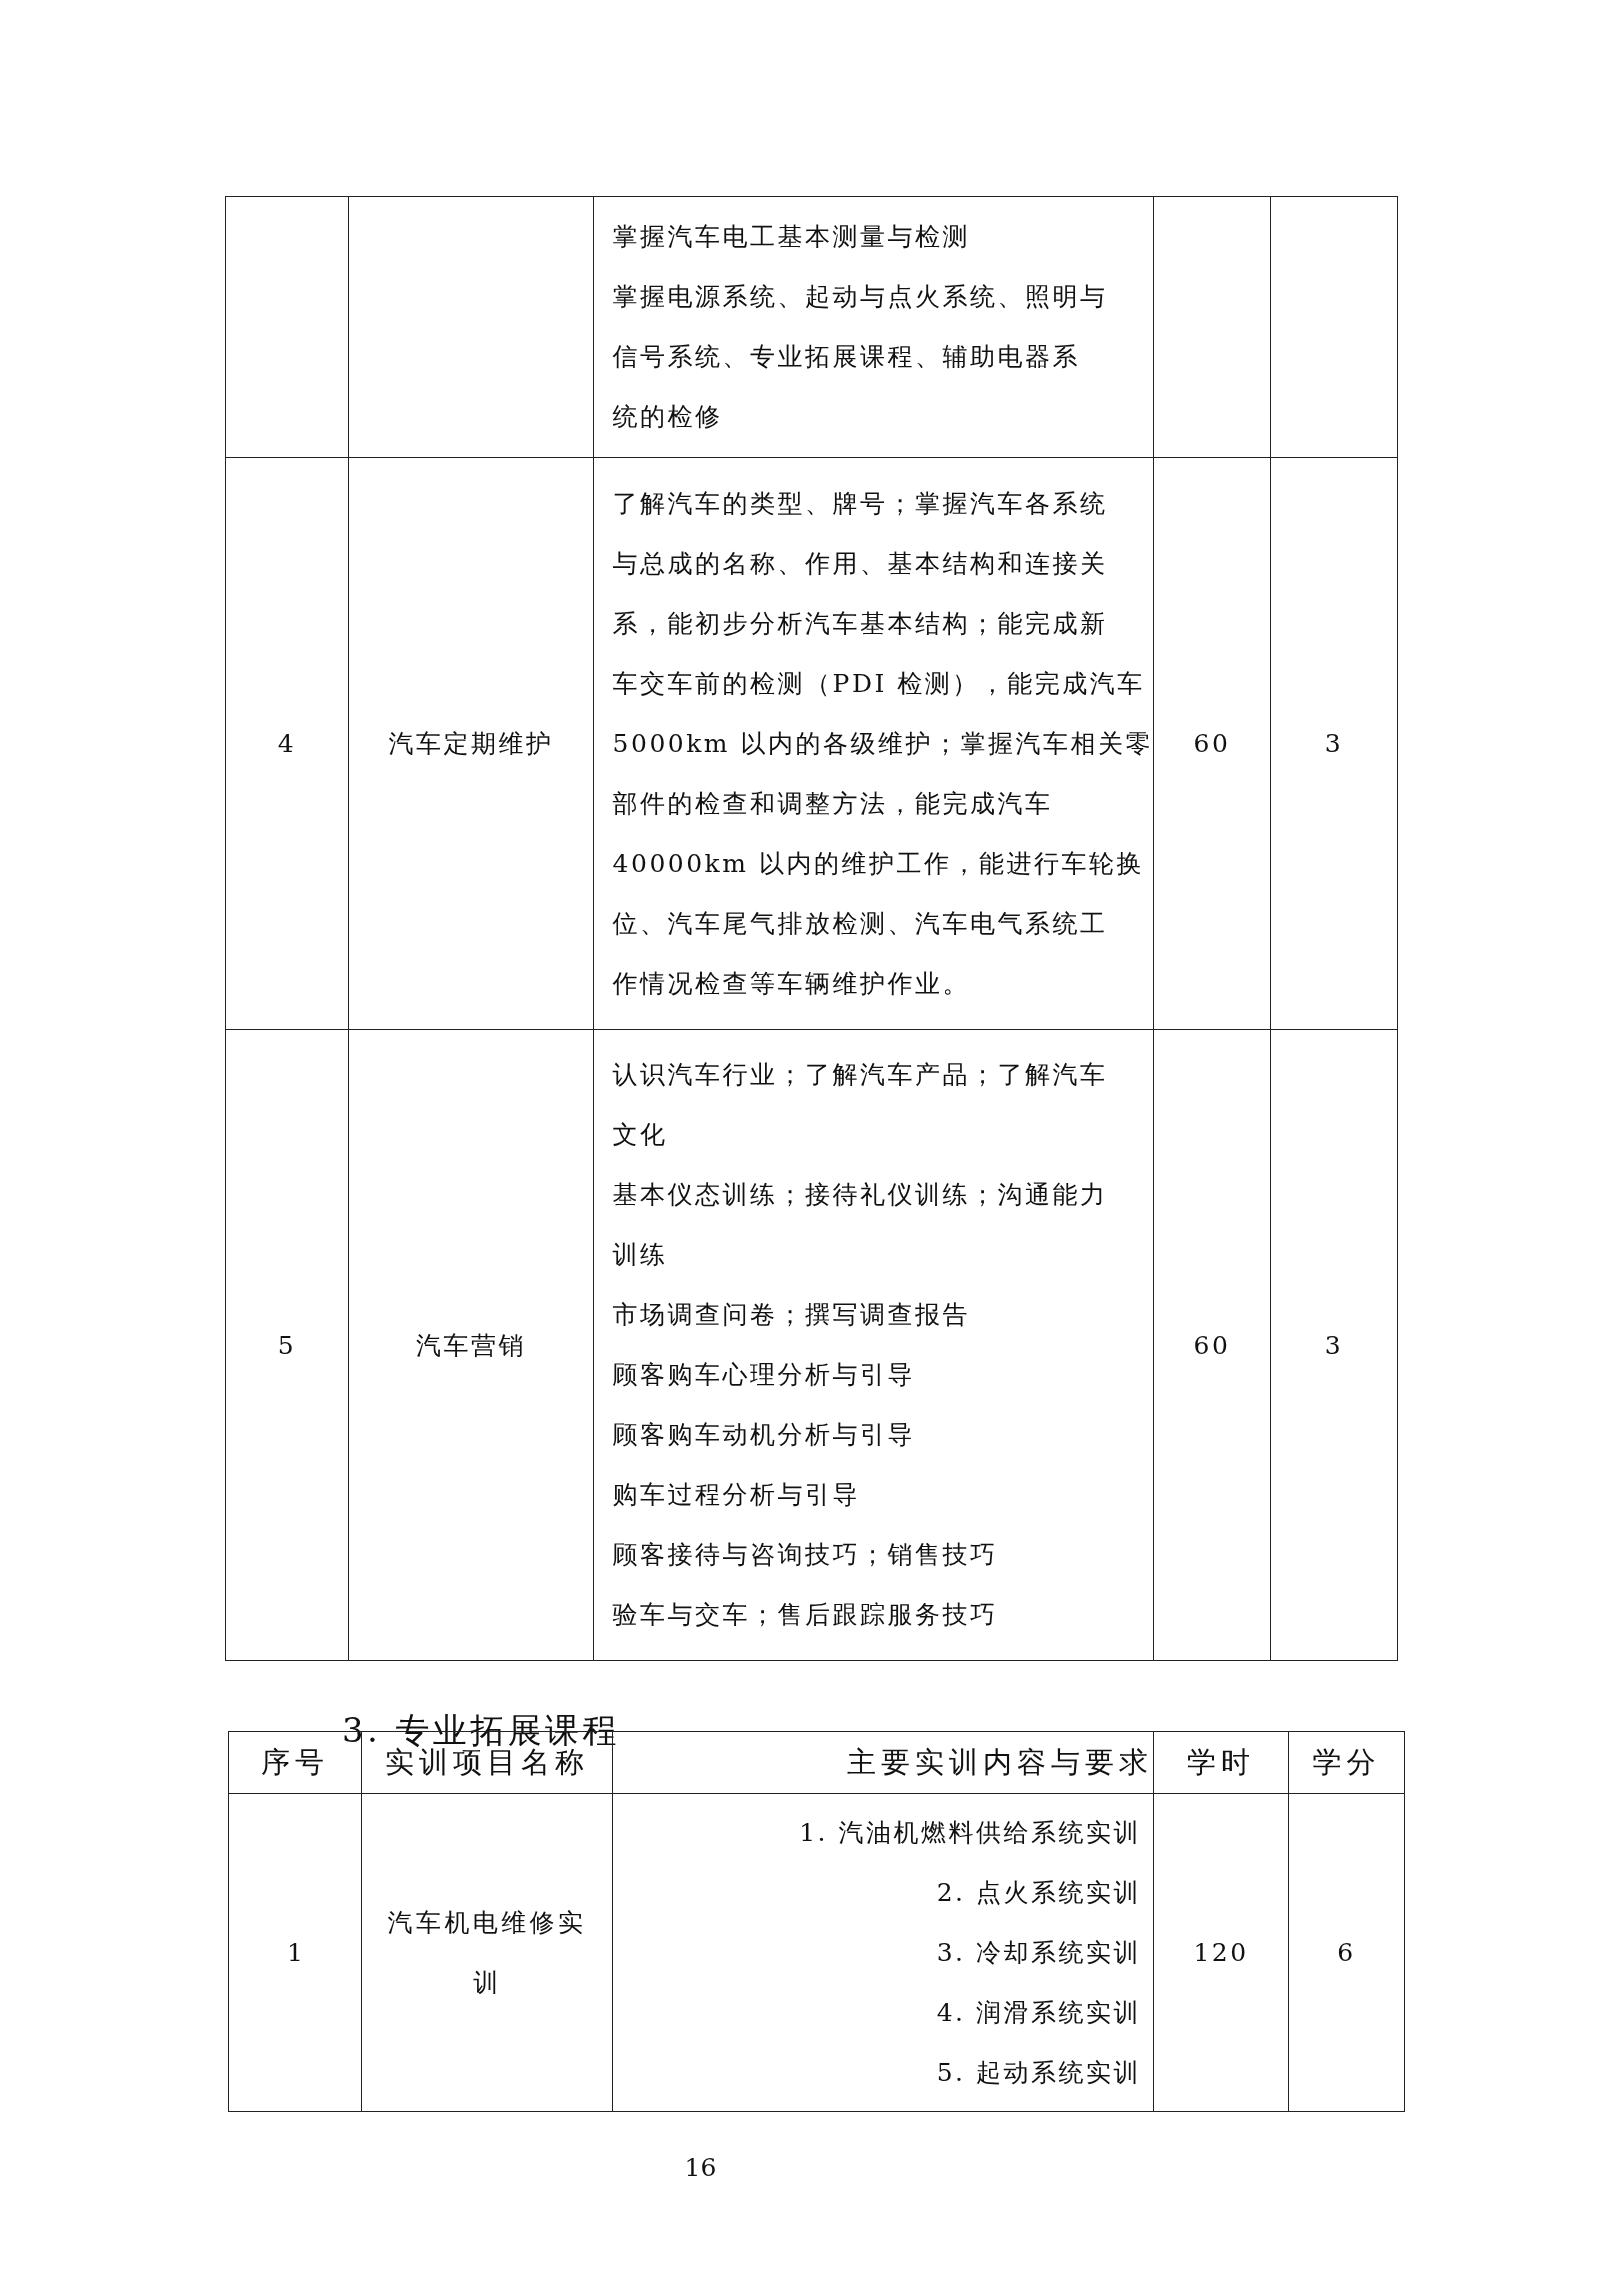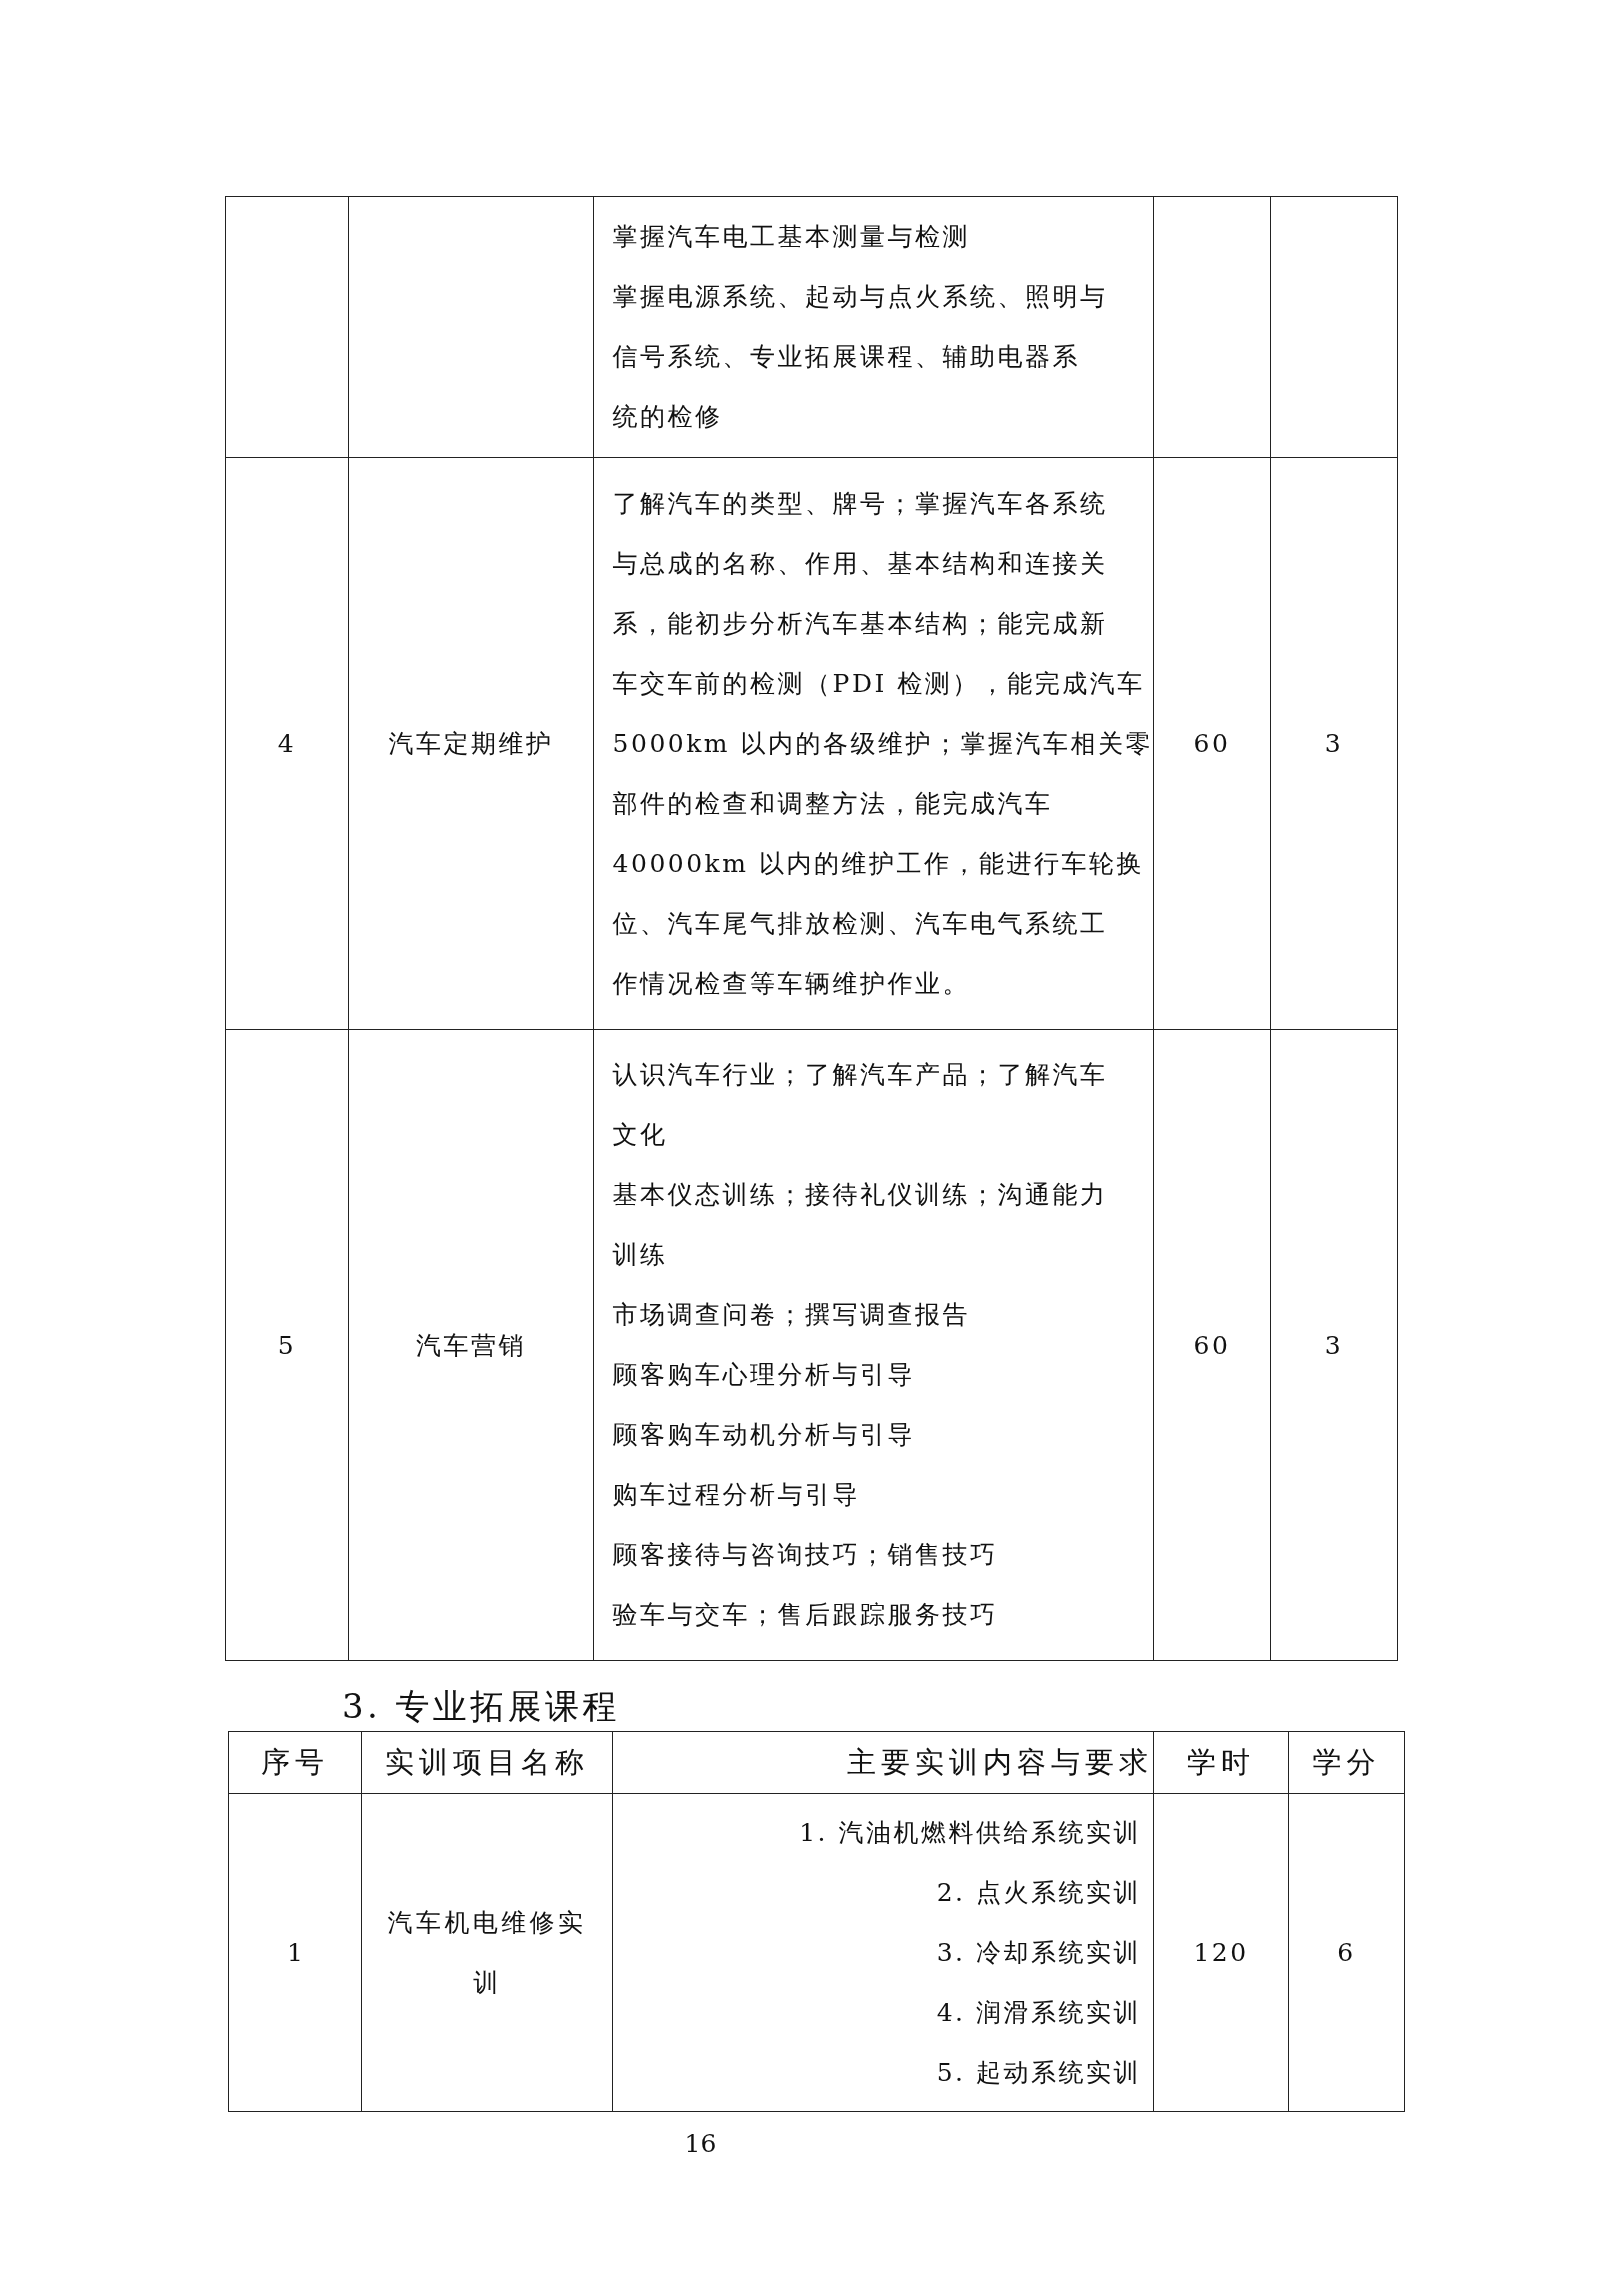--- a/index.html
+++ b/index.html
@@ -1,18 +1,18 @@
 <!DOCTYPE html>
 <html style="font-size:13.5px"><head>
 <meta charset="utf-8">
 <style>
   html, body { margin:0; padding:0; background:#ffffff; }
   body { width:1623px; height:2295px; position:relative; overflow:hidden;
          font-family:"DejaVu Serif","Liberation Serif",serif; color:#111; }
-  .abs { position:absolute; box-sizing:border-box; }
+  .abs { position:absolute; box-sizing:border-box;margin-top:24px; }
   table { border-collapse:collapse; table-layout:fixed; position:absolute; }
   td, th { border:1.7px solid #222; padding:0; vertical-align:middle; text-align:center;
            font-weight:normal; font-size:25px; box-sizing:border-box; }
   .t1 { left:225px; top:196px; width:1172px; }
   .t1 td.content { text-align:left; padding:10px 12px 10px 18.6px; vertical-align:middle; }
   .line { display:block; line-height:60px; white-space:nowrap; letter-spacing:2.5px; }
   .num { letter-spacing:2.5px; }
   .row-gray td { border-top-color:#999; }
   .heading { left:342px; top:1683px; font-size:34px; letter-spacing:3.4px; line-height:47px; white-space:nowrap; }
   .t2 { left:228px; top:1731px; width:1176px; }

